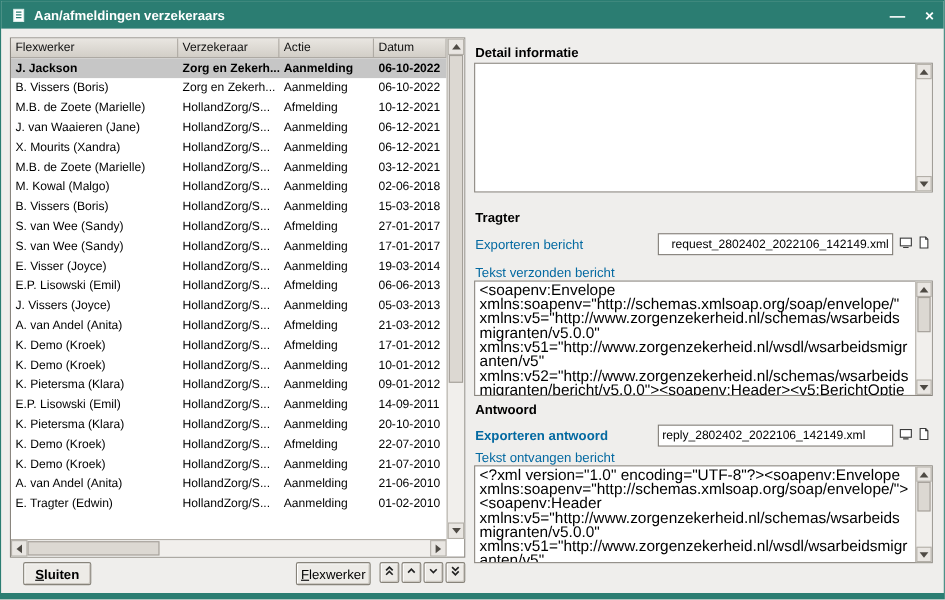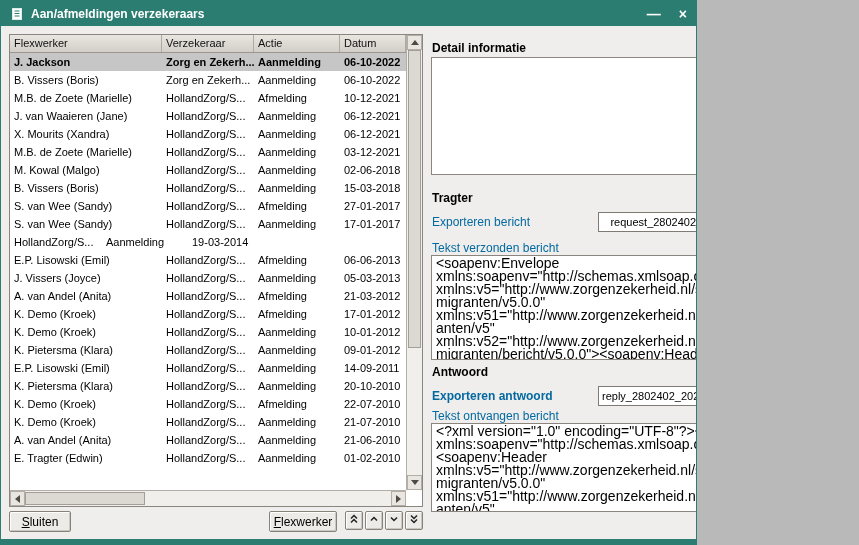--- a/index.html
+++ b/index.html
@@ -1,18 +1,18 @@
 <!DOCTYPE html>
 <html><head>
 <meta charset="utf-8">
 <style>
   html,body{margin:0;padding:0;}
   body{background:#b9b9b9;font-family:"Liberation Sans",sans-serif;}
 
-  .window{position:relative;width:697px;height:545px;box-sizing:border-box;background:#efeeec;
+  .window{position:relative;width:859px;height:545px;box-sizing:border-box;background:#efeeec;
     border:1px solid #2b7d72;border-bottom:6px solid #2b7d72;overflow:hidden;}
 
   
   .titlebar{height:25px;background:#2b7d72;display:flex;align-items:center;padding:0 9px;box-sizing:border-box;}
   .win-icon{display:flex;align-items:center;}
   .title{color:#fff;font-weight:bold;font-size:12px;margin-left:7px;white-space:nowrap;}
   .tb-controls{margin-left:auto;display:flex;align-items:center;gap:18px;}
   .tb-btn{color:#fff;font-size:14px;line-height:16px;font-weight:bold;cursor:default;background:none;border:none;padding:0;font-family:inherit;}
 
   
@@ -157,20 +157,21 @@
           <div class="tcell c2">Afmelding</div>
           <div class="tcell c3">27-01-2017</div>
         </div>
         <div class="trow">
           <div class="tcell c0">S. van Wee (Sandy)</div>
           <div class="tcell c1">HollandZorg/S...</div>
           <div class="tcell c2">Aanmelding</div>
           <div class="tcell c3">17-01-2017</div>
         </div>
         <div class="trow">
+          <div class="tcell c0">E. Visser (Joyce)</div>
           <div class="tcell c1">HollandZorg/S...</div>
           <div class="tcell c2">Aanmelding</div>
           <div class="tcell c3">19-03-2014</div>
         </div>
         <div class="trow">
           <div class="tcell c0">E.P. Lisowski (Emil)</div>
           <div class="tcell c1">HollandZorg/S...</div>
           <div class="tcell c2">Afmelding</div>
           <div class="tcell c3">06-06-2013</div>
         </div>
@@ -358,21 +359,21 @@
         <div class="sb-track">
           <div class="sb-thumb v-thumb" style="top:0;height:45%;"></div>
         </div>
         <div class="sb-btn">
             <span class="tri tri-down"></span>
           </div>
       </div>
     </div>
   </div>
 
-  <button class="btn" style="left:8px;top:510px;width:62px;">
+  <button class="btn" style="left:20px;top:510px;width:62px;font-weight:bold;">
     <span class="acc">Sluiten</span>
   </button>
   <button class="btn" style="left:268px;top:510px;width:68px;">
     <span class="acc">Flexwerker</span>
   </button>
 
   <div class="nav-group">
     <button class="btn nav-btn">
       <span>
         <svg width="12" height="12" viewBox="0 0 12 12">

